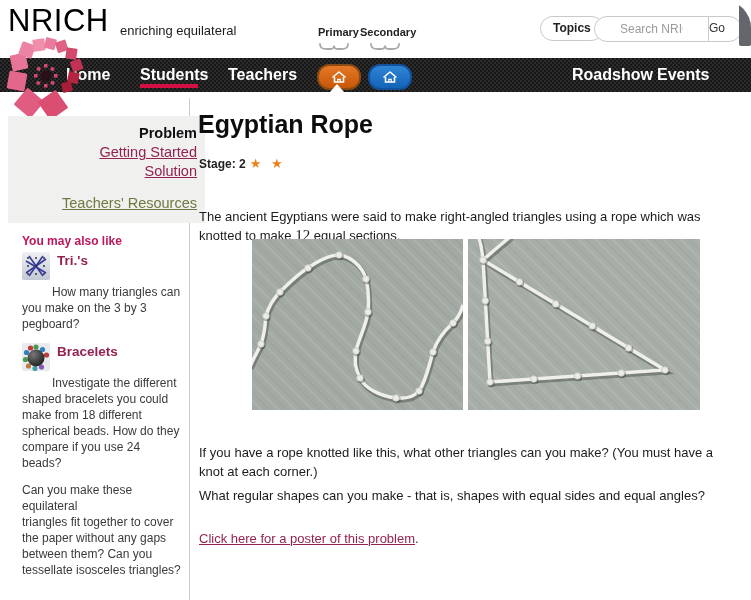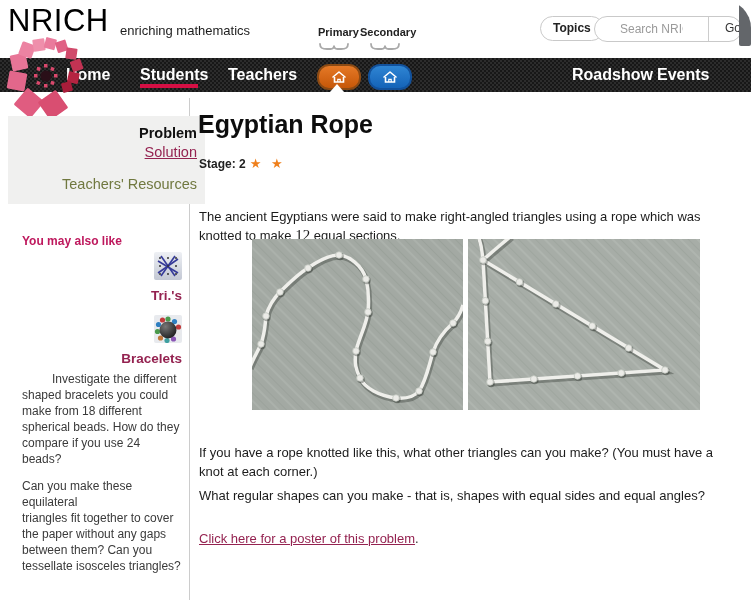--- a/index.html
+++ b/index.html
@@ -12,21 +12,21 @@
   .tagline{left:120px;top:23px;font-size:13px;color:#1c1c1c;}
   .site-label{font-size:11px;font-weight:bold;color:#222;}
   .pill-btn{height:23px;line-height:23px;padding:0 12px;border:1.5px solid #c9c9c9;
             border-radius:13px;font-size:12px;font-weight:bold;color:#222;background:#fff;cursor:pointer;}
   .searchwrap{left:594px;top:16px;width:146px;height:24px;border:1.5px solid #c9c9c9;
               border-radius:13px;display:flex;align-items:stretch;background:#fff;}
   .searchwrap input{flex:1;min-width:0;border:none;outline:none;background:transparent;
                     padding:0 25px;font-size:12px;color:#14532d;}
   .searchwrap input::placeholder{color:#9a9a9a;}
   .go-btn{width:32px;border-left:1.5px solid #ccc;font-size:12px;color:#333;
-          line-height:22px;text-align:right;cursor:pointer;}
+          line-height:22px;text-align:left;cursor:pointer;}
   .scroll-thumb{left:739px;top:4px;width:12px;height:42px;background:#63666a;border-radius:2px;}
 
   
   .navbar{left:0;top:58px;width:751px;height:34px;background-color:var(--navbar-bg,#1d1d1d);
           background-image:repeating-conic-gradient(#2c2c2c 0% 25%,#171717 0% 50%);
           background-size:4px 4px;}
   .nav-item{position:absolute;top:66px;color:#fff;font-size:16px;font-weight:bold;cursor:pointer;}
   .students-underline{left:140px;top:84px;width:58px;height:3.5px;background:var(--crimson,#d50f44);}
   .house-pill{position:absolute;top:64px;width:40px;height:22px;border-radius:12px;
               display:flex;align-items:center;justify-content:center;cursor:pointer;}
@@ -35,26 +35,26 @@
   .notch{left:330px;top:84px;width:0;height:0;border-left:7px solid transparent;
          border-right:7px solid transparent;border-bottom:8px solid #fff;}
 
   
   .v-divider{left:189px;top:98px;width:1px;height:502px;background:#ccc;}
   .side-navbox{left:8px;top:116px;width:197px;background:#f0f0ef;box-sizing:border-box;
                padding:8px 8px 10px 6px;text-align:right;}
   .side-navbox .row{line-height:19px;font-size:14.5px;}
   .problem-label{font-weight:bold;color:#111;}
   .maroon-link{color:var(--maroon,#942250);text-decoration:underline;cursor:pointer;}
-  .olive-link{color:var(--olive,#70783f);cursor:pointer;}
+  .olive-link{color:var(--olive,#70783f);text-decoration:underline;cursor:pointer;}
   .tr-row{margin-top:13px;}
   .also-like-h{left:22px;top:234px;font-size:12px;font-weight:bold;color:#be185d;}
   .also-like{left:22px;top:252px;width:160px;}
   .al-item{margin-bottom:11px;}
-  .al-head{display:flex;align-items:flex-end;gap:7px;margin-bottom:4px;flex-direction:column;}
+  .al-head{display:flex;align-items:flex-start;gap:7px;margin-bottom:4px;}
   .al-title{font-size:13.5px;font-weight:bold;line-height:17px;white-space:pre-line;cursor:pointer;}
   .al-desc{font-size:12px;line-height:16px;color:#3a3a3a;white-space:pre-line;}
   .indent{text-indent:30px;}
   .thumb{width:28px;height:28px;flex:0 0 28px;}
 
   
   .page-title{left:198px;top:110px;font-size:25px;font-weight:bold;color:#0d0d0d;}
   .stage-line{left:199px;top:156px;font-size:12px;font-weight:bold;color:#222;}
   .stars{color:var(--star,#ef7f1b);font-size:13px;letter-spacing:3px;margin-left:4px;font-weight:normal;}
   .body-text{font-size:13px;line-height:19px;color:#1c1c1c;white-space:pre-line;}
@@ -70,21 +70,21 @@
   .suffix{color:#333;}
   .suffix-big{font-size:20px;}
   .suffix-small{font-size:12px;}
 </style>
 </head>
 <body>
 
 <div id="app">
 
   <div class="abs nrich-wordmark">NRICH</div>
-  <div class="abs tagline">enriching mathematics</div>
+  <div class="abs tagline">enriching equilateral</div>
 
   <div class="abs site-label" style="left:318px;top:26px;">Primary</div>
   <div class="abs site-label" style="left:360px;top:26px;">Secondary</div>
   <svg class="abs" style="left:319px;top:43px;" width="30" height="8">
     <path d="M1 1 C1 5.5 4 6 8 6 L11.5 6 C13.5 6 15 5 15 2.5 C15 5 16.5 6 18.5 6 L22 6 C26 6 29 5.5 29 1" fill="none" stroke="#a9a9a9" stroke-width="1.8" stroke-linecap="round"></path>
   </svg>
   <svg class="abs" style="left:370px;top:43px;" width="30" height="8">
     <path d="M1 1 C1 5.5 4 6 8 6 L11.5 6 C13.5 6 15 5 15 2.5 C15 5 16.5 6 18.5 6 L22 6 C26 6 29 5.5 29 1" fill="none" stroke="#a9a9a9" stroke-width="1.8" stroke-linecap="round"></path>
   </svg>
 
@@ -144,20 +144,21 @@
         <rect x="28" y="38" width="3.5" height="3.5"></rect>
           <rect x="31" y="31" width="3.5" height="3.5" transform="rotate(10 32 32)"></rect>
       </g>
     </g>
   </svg>
 
   <div class="abs v-divider"></div>
 
   <div class="abs side-navbox">
     <div class="row problem-label">Problem</div>
+    <div class="row"><span class="maroon-link">Getting Started</span></div>
     <div class="row"><span class="maroon-link">Solution</span></div>
     <div class="row tr-row"><span class="olive-link">Teachers' Resources</span></div>
   </div>
 
   <div class="abs also-like-h">You may also like</div>
 
   <div class="abs also-like">
     <div class="al-item">
       <div class="al-head">
         <svg class="thumb" viewBox="0 0 28 28">
@@ -181,20 +182,23 @@
             <circle cx="6" cy="14" r="1"></circle>
               <circle cx="14" cy="14" r="1"></circle>
               <circle cx="22" cy="14" r="1"></circle>
             <circle cx="6" cy="22" r="1"></circle>
               <circle cx="14" cy="22" r="1"></circle>
               <circle cx="22" cy="22" r="1"></circle>
           </g>
         </svg>
         <span class="al-title maroon-link" style="text-decoration:none;">Tri.'s</span>
       </div>
+      <div class="al-desc indent">How many triangles can
+you make on the 3 by 3
+pegboard?</div>
     </div>
 
     <div class="al-item">
       <div class="al-head">
         <svg class="thumb" viewBox="0 0 28 28">
           <defs>
               <radialGradient id="brad" cx="0.35" cy="0.3" r="0.9">
             <stop offset="0" stop-color="#777"></stop>
                 <stop offset="1" stop-color="#0d0d0d"></stop>
               </radialGradient>

